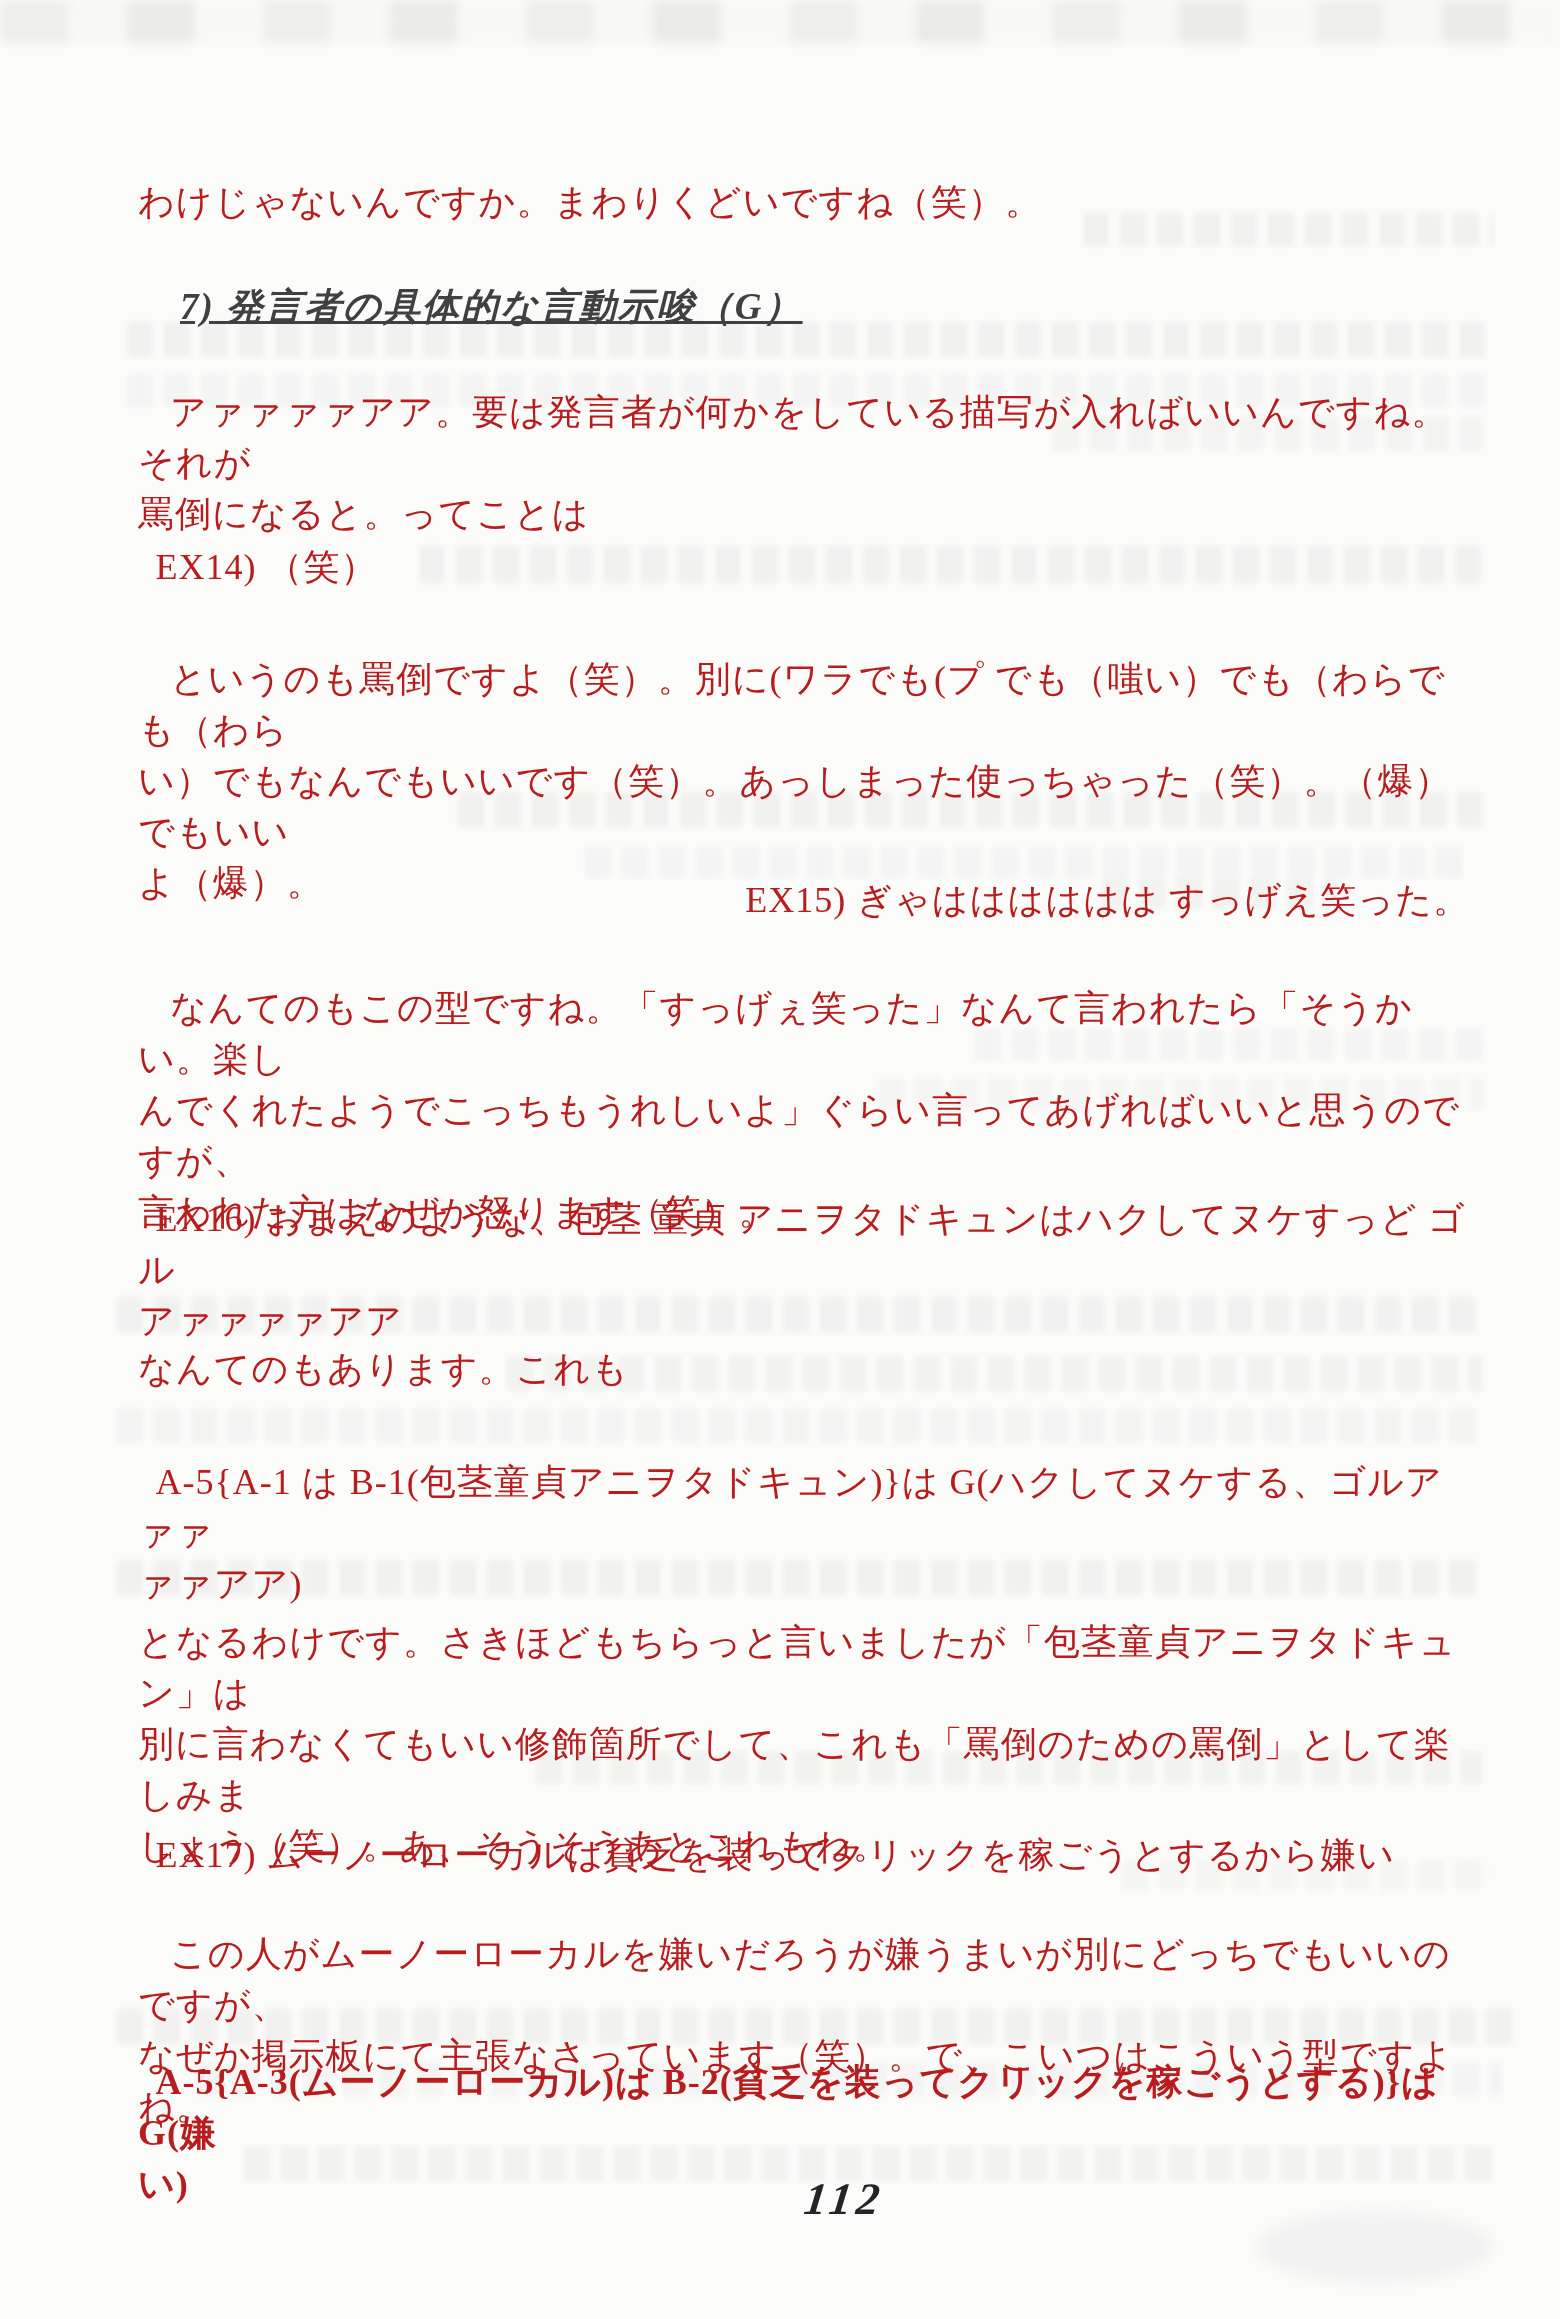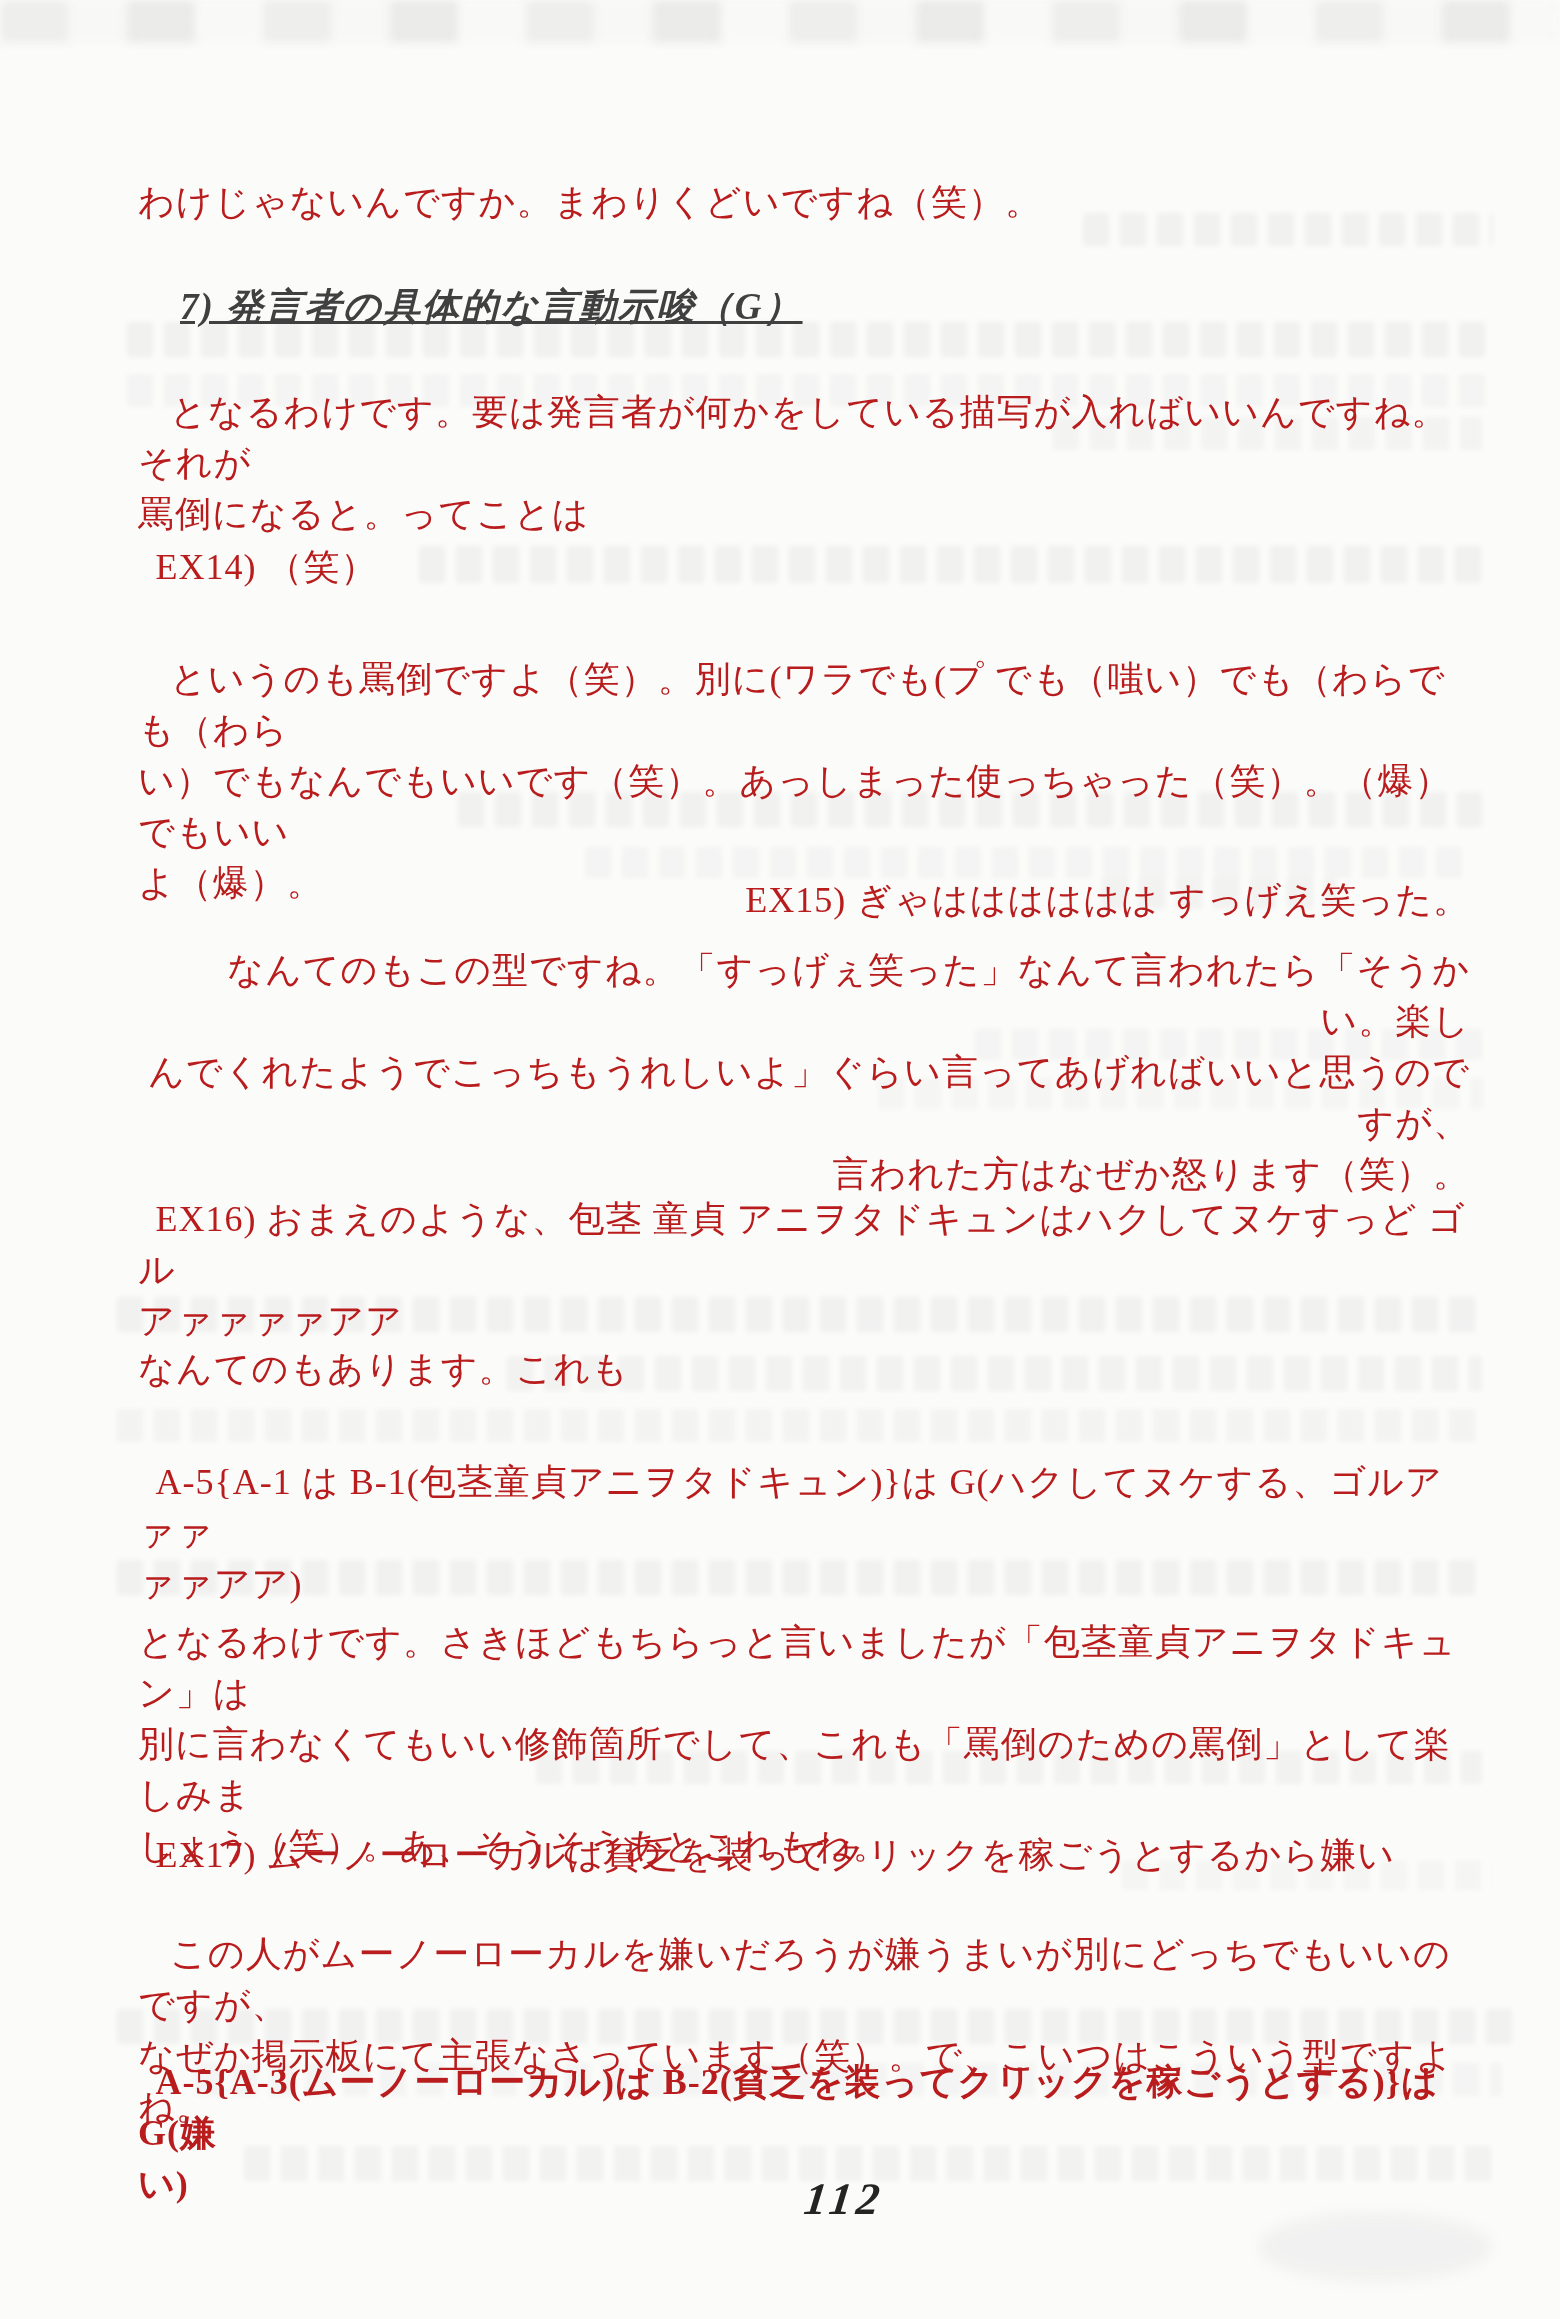--- a/index.html
+++ b/index.html
@@ -73,39 +73,39 @@
 
   <div class="block" style="top:177px;">
     <div class="ln">わけじゃないんですか。まわりくどいですね（笑）。</div>
   </div>
 
   <div class="block heading" style="top:281px;left:180px;">
     <div class="ln">7) 発言者の具体的な言動示唆（G）</div>
   </div>
 
   <div class="block indent" style="top:387px;">
-    <div class="ln">となるわけです。要は発言者が何かをしている描写が入ればいいんですね。それが</div>
+    <div class="ln">アァァァァアア。要は発言者が何かをしている描写が入ればいいんですね。それが</div>
     <div class="ln">罵倒になると。ってことは</div>
   </div>
 
   <div class="block exline" style="top:542px;">
     <div class="ln">EX14) （笑）</div>
   </div>
 
   <div class="block indent" style="top:654px;">
     <div class="ln">というのも罵倒ですよ（笑）。別に(ワラでも(プ でも（嗤い）でも（わらでも（わら</div>
     <div class="ln">い）でもなんでもいいです（笑）。あっしまった使っちゃった（笑）。（爆）でもいい</div>
     <div class="ln">よ（爆）。</div>
   </div>
 
   <div class="block exline" style="top:875px;text-align:right;">
     <div class="ln">EX15) ぎゃはははははは すっげえ笑った。</div>
   </div>
 
-  <div class="block indent" style="top:945px;text-align:right;">
+  <div class="block indent" style="top:983px;">
     <div class="ln">なんてのもこの型ですね。「すっげぇ笑った」なんて言われたら「そうかい。楽し</div>
     <div class="ln">んでくれたようでこっちもうれしいよ」ぐらい言ってあげればいいと思うのですが、</div>
     <div class="ln">言われた方はなぜか怒ります（笑）。</div>
   </div>
 
   <div class="block exline" style="top:1194px;">
     <div class="ln">EX16) おまえのような、包茎 童貞 アニヲタドキュンはハクしてヌケすっど ゴル</div>
     <div class="ln">アァァァァアア</div>
   </div>
 

